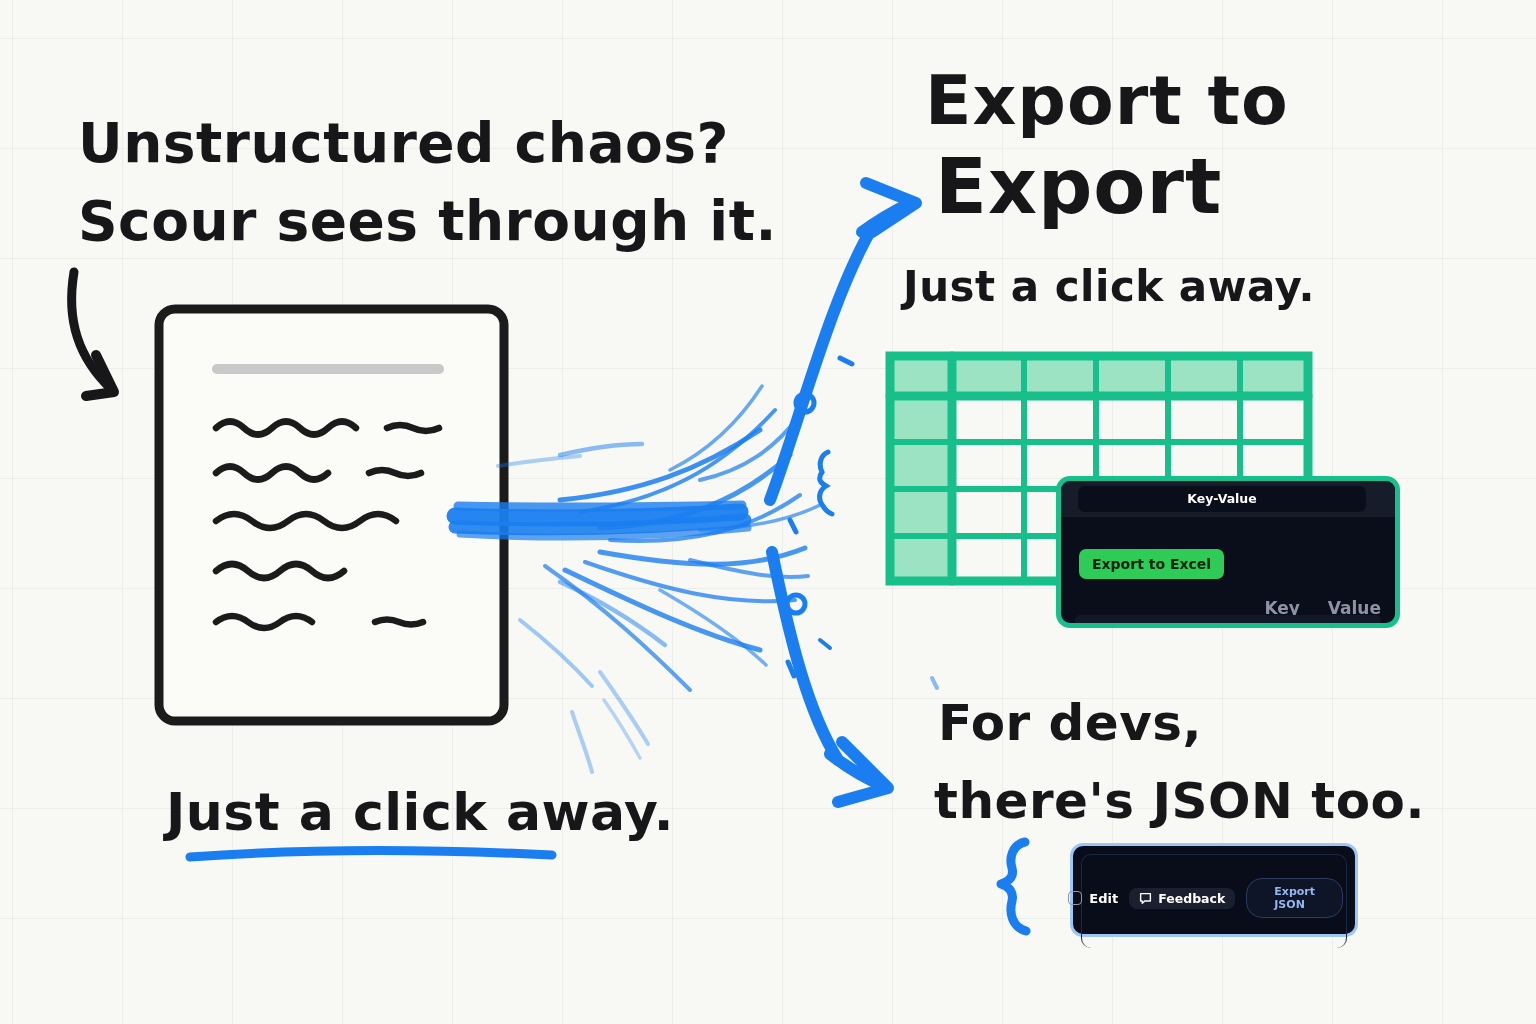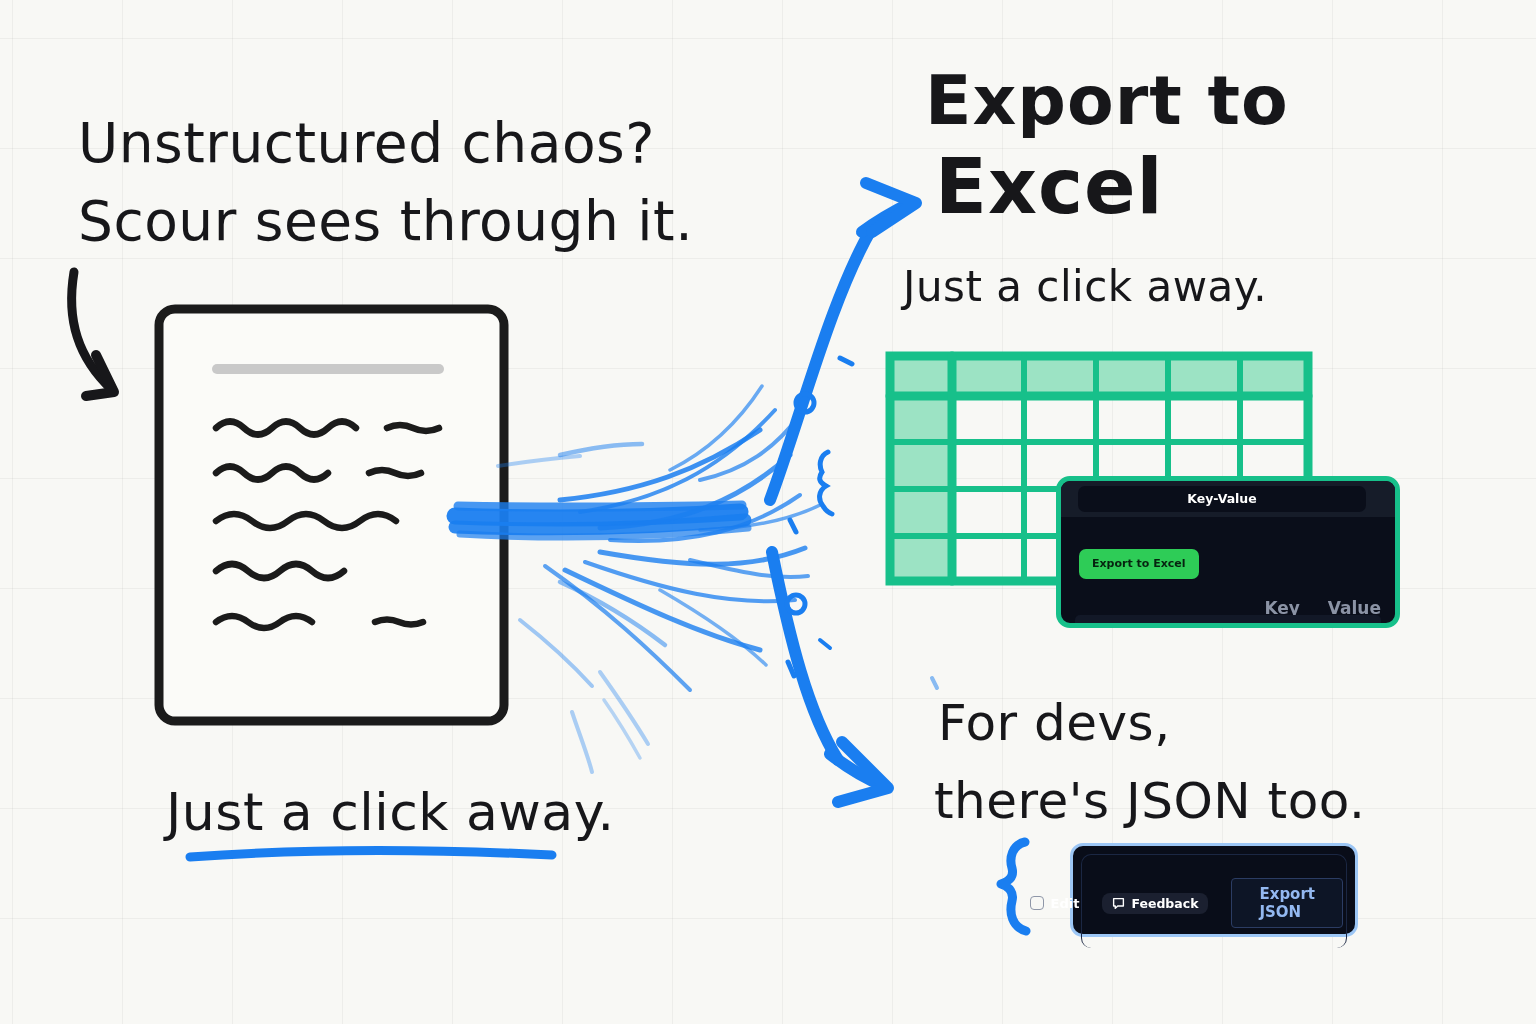--- a/index.html
+++ b/index.html
@@ -22,21 +22,21 @@
       linear-gradient(to bottom, rgba(0,0,0,0.045) 1px, transparent 1px);
     background-size: 110px 110px;
     background-position: 12px 38px;
   }
 
   
   .hand {
     position: absolute;
     color: #17171a;
     font-family: "DejaVu Sans", sans-serif;
-    font-weight: 400;
+    font-weight: 700;
     letter-spacing: 0.5px;
     white-space: nowrap;
     transform-origin: left top;
   }
 
   #headline {
     left: 78px;
     top: 104px;
     font-size: 55px;
     line-height: 78px;
@@ -132,21 +132,21 @@
   #kv-export-btn {
     position: absolute;
     left: 18px;
     top: 68px;
     padding: 0 13px;
     height: 30px;
     line-height: 30px;
     border-radius: 7px;
     background: #2ecc57;
     color: #06230f;
-    font-size: 11px;
+    font-size: 14px;
     font-weight: 700;
     white-space: nowrap;
   }
   #kv-colhdrs {
     position: absolute;
     left: 0; right: 14px;
     top: 117px;
     text-align: right;
     color: #8b93a5;
     font-size: 17px;
@@ -181,21 +181,21 @@
     border: 1px solid #1b2743;
     border-bottom: none;
   }
   #json-actions {
     position: absolute;
     left: 0; right: 12px;
     top: 32px;
     display: flex;
     align-items: center;
     justify-content: flex-end;
-    gap: 23px;
+    gap: 11px;
   }
   .jc-edit {
     display: flex;
     align-items: center;
     gap: 7px;
     color: #ffffff;
     font-size: 13px;
     font-weight: 700;
   }
   .jc-box {
@@ -210,24 +210,24 @@
     gap: 6px;
     background: #1b2030;
     border-radius: 8px;
     padding: 3px 10px;
     color: #ffffff;
     font-size: 12.5px;
     font-weight: 700;
   }
   .jc-export {
     border: 1px solid #2b3c63;
-    border-radius: 4px;
+    border-radius: 16px;
     padding: 6px 27px;
     color: #93b8f0;
-    font-size: 15px;
+    font-size: 11px;
     font-weight: 700;
     background: #0d1526;
   }
 
   .svg-layer {
     position: absolute;
     left: 0; top: 0;
     width: 1536px;
     height: 1024px;
     pointer-events: none;
@@ -330,21 +330,21 @@
       <path d="M284 6 V231" stroke-width="6"></path>
       <path d="M356 6 V231" stroke-width="6"></path>
       <path d="M6 92 H424" stroke-width="6"></path>
       <path d="M6 139 H424" stroke-width="6"></path>
       <path d="M6 186 H424" stroke-width="6"></path>
     </g>
   </svg>
 
   <div class="hand" id="export-title">
     <span>Export to</span>
-    <span class="l2">Excel</span>
+    <span class="l2">Export</span>
   </div>
   <div class="hand" id="excel-sub">Just a click away.</div>
 
   <div id="kv-card">
     <div id="kv-tabstrip"></div>
     <div id="kv-tab">Key-Value</div>
     <div id="kv-export-btn">Export to Excel</div>
     <div id="kv-colhdrs">
       <span>Key</span>
       <span>Value</span>

